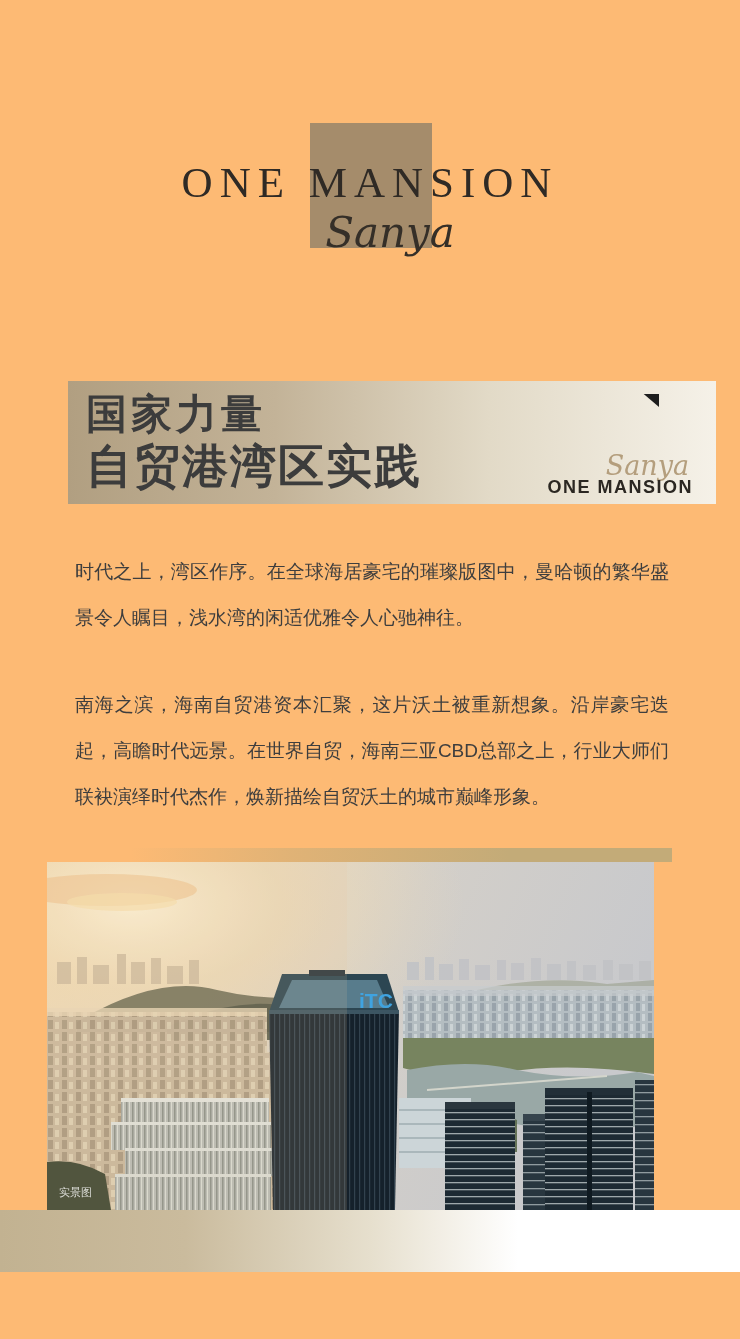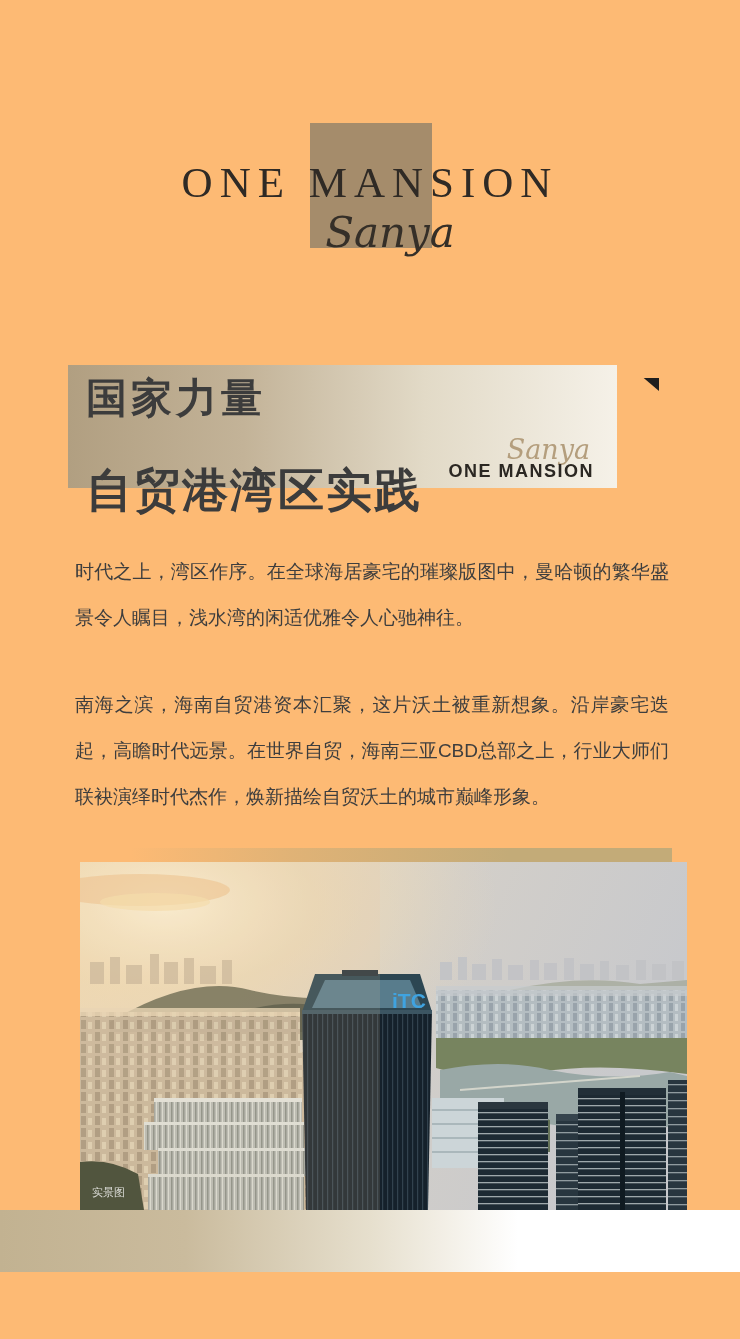--- a/index.html
+++ b/index.html
@@ -8,44 +8,44 @@
 
   
   .logo-square { position:absolute; left:310px; top:123px; width:122px; height:125px; background:#a58c6b; }
   .logo-main { position:absolute; left:0; top:158px; width:740px; text-align:center;
     font-family:"Liberation Serif", serif; font-size:43px; letter-spacing:7px; color:#2f2a25; }
   .logo-script { position:absolute; left:0; top:208px; width:740px; text-align:center;
     transform:translateX(20px); font-family:"DejaVu Serif", serif; font-style:italic;
     font-size:42px; color:#352f28; }
 
   
-  .banner { position:absolute; left:68px; top:365px; width:549px; height:123px;
+  .banner { position:absolute; left:68px; top:381px; width:648px; height:123px;
     background:linear-gradient(90deg,#b19f81 0%,#c3b398 32%,#e2dac7 65%,#f5f1e8 100%); }
   .banner-titles { position:absolute; left:18px; top:8px; color:#3c3c3c; }
   .banner-title1 { font-size:41px; font-weight:600; letter-spacing:4px; line-height:50px; }
-  .banner-title2 { font-size:46px; font-weight:900; letter-spacing:2px; line-height:55px;margin-top:40px; }
+  .banner-title2 { font-size:46px; font-weight:900; letter-spacing:2px; line-height:55px; }
   .banner-mark { position:absolute; left:574px; top:13px; width:17px; height:14px; background:#1e1e1e;
     clip-path:polygon(10% 0, 100% 0, 100% 92%); }
   .banner-logo { position:absolute; right:23px; bottom:8px; text-align:right; }
   .banner-logo-script { font-family:"DejaVu Serif", serif; font-style:italic; font-size:27px;
     color:#b49e7d; line-height:24px; margin-right:4px; }
   .banner-logo-text { font-size:18px; font-weight:bold; letter-spacing:1.5px; color:#2b2722; line-height:18px; }
 
   
   .para { position:absolute; left:75px; width:594px; font-size:19px; line-height:46px;
     color:#3e3e3e; text-align:justify; }
   .para1 { top:549px; }
   .para2 { top:682px; }
 
   
   .gold-strip { position:absolute; left:130px; top:848px; width:542px; height:14px;
     background:linear-gradient(90deg, rgba(195,171,120,0) 0%, rgba(195,171,120,.5) 30%, #c3ab78 70%, #c3ab78 100%); }
 
   
-  .photo { position:absolute; left:80px; top:862px; width:556px; height:348px; }
+  .photo { position:absolute; left:47px; top:862px; width:556px; height:348px; }
   .photo svg { display:block; }
 
   
   .bottom-bar { position:absolute; left:0; top:1210px; width:740px; height:62px;
     background:linear-gradient(90deg,#c2b291 0%,#cabb9d 25%,#e6dfcd 50%,#ffffff 70%,#ffffff 100%); }
 </style>
 </head>
 <body>
 
 <div class="page">

